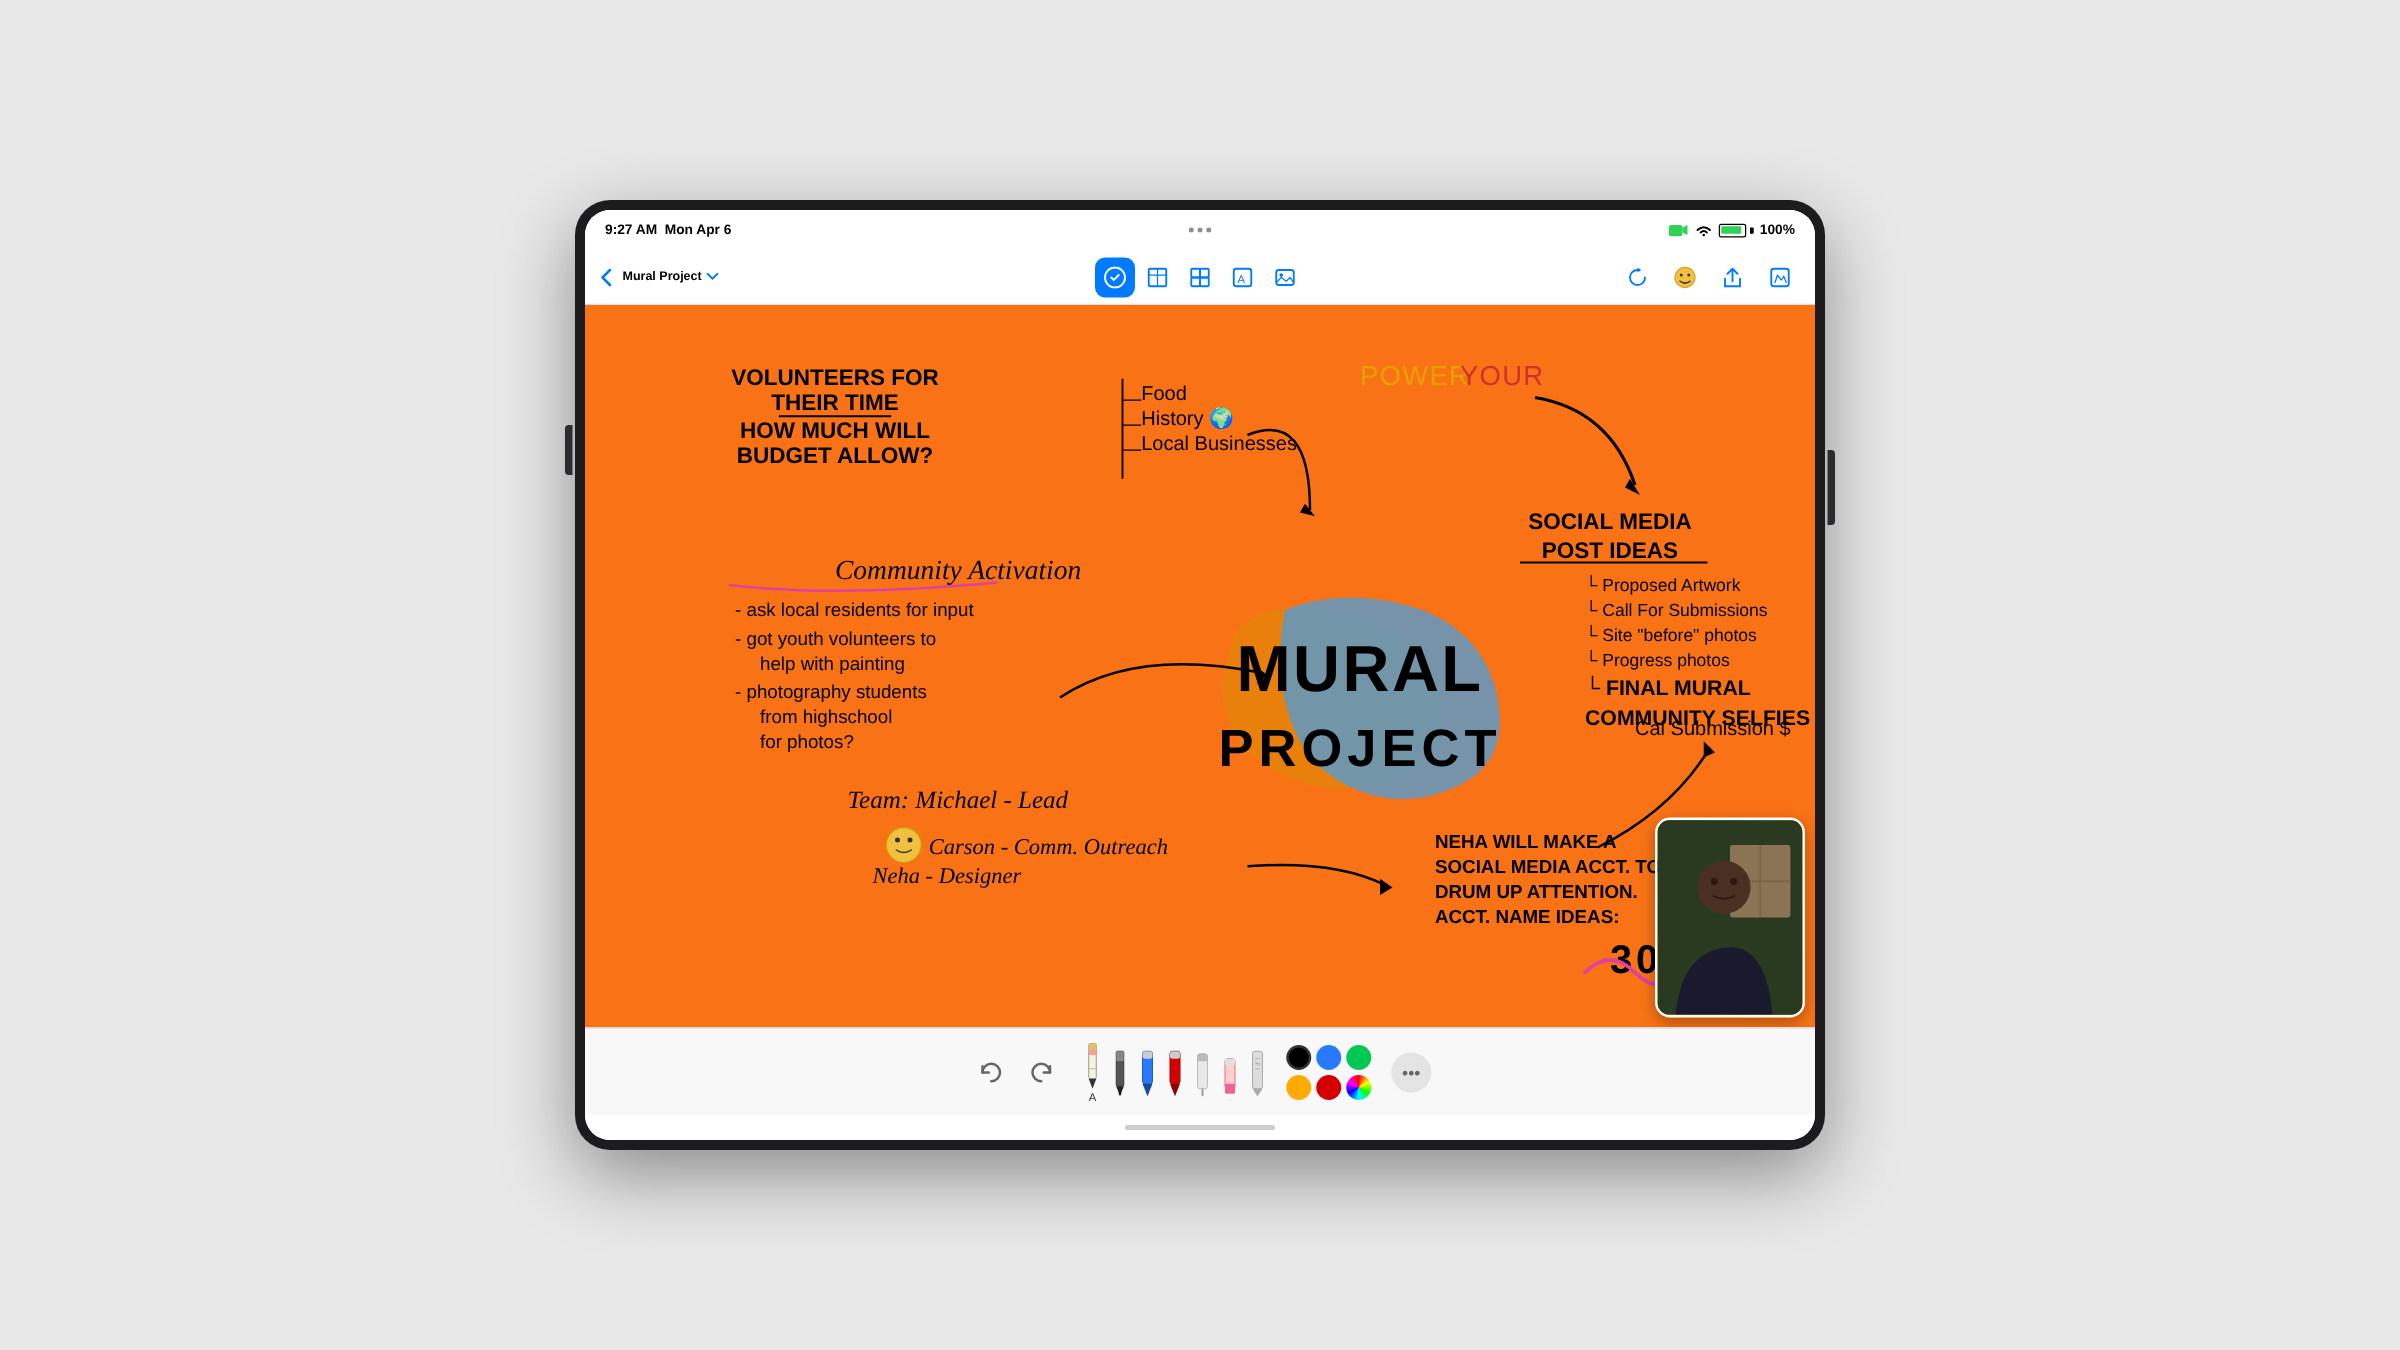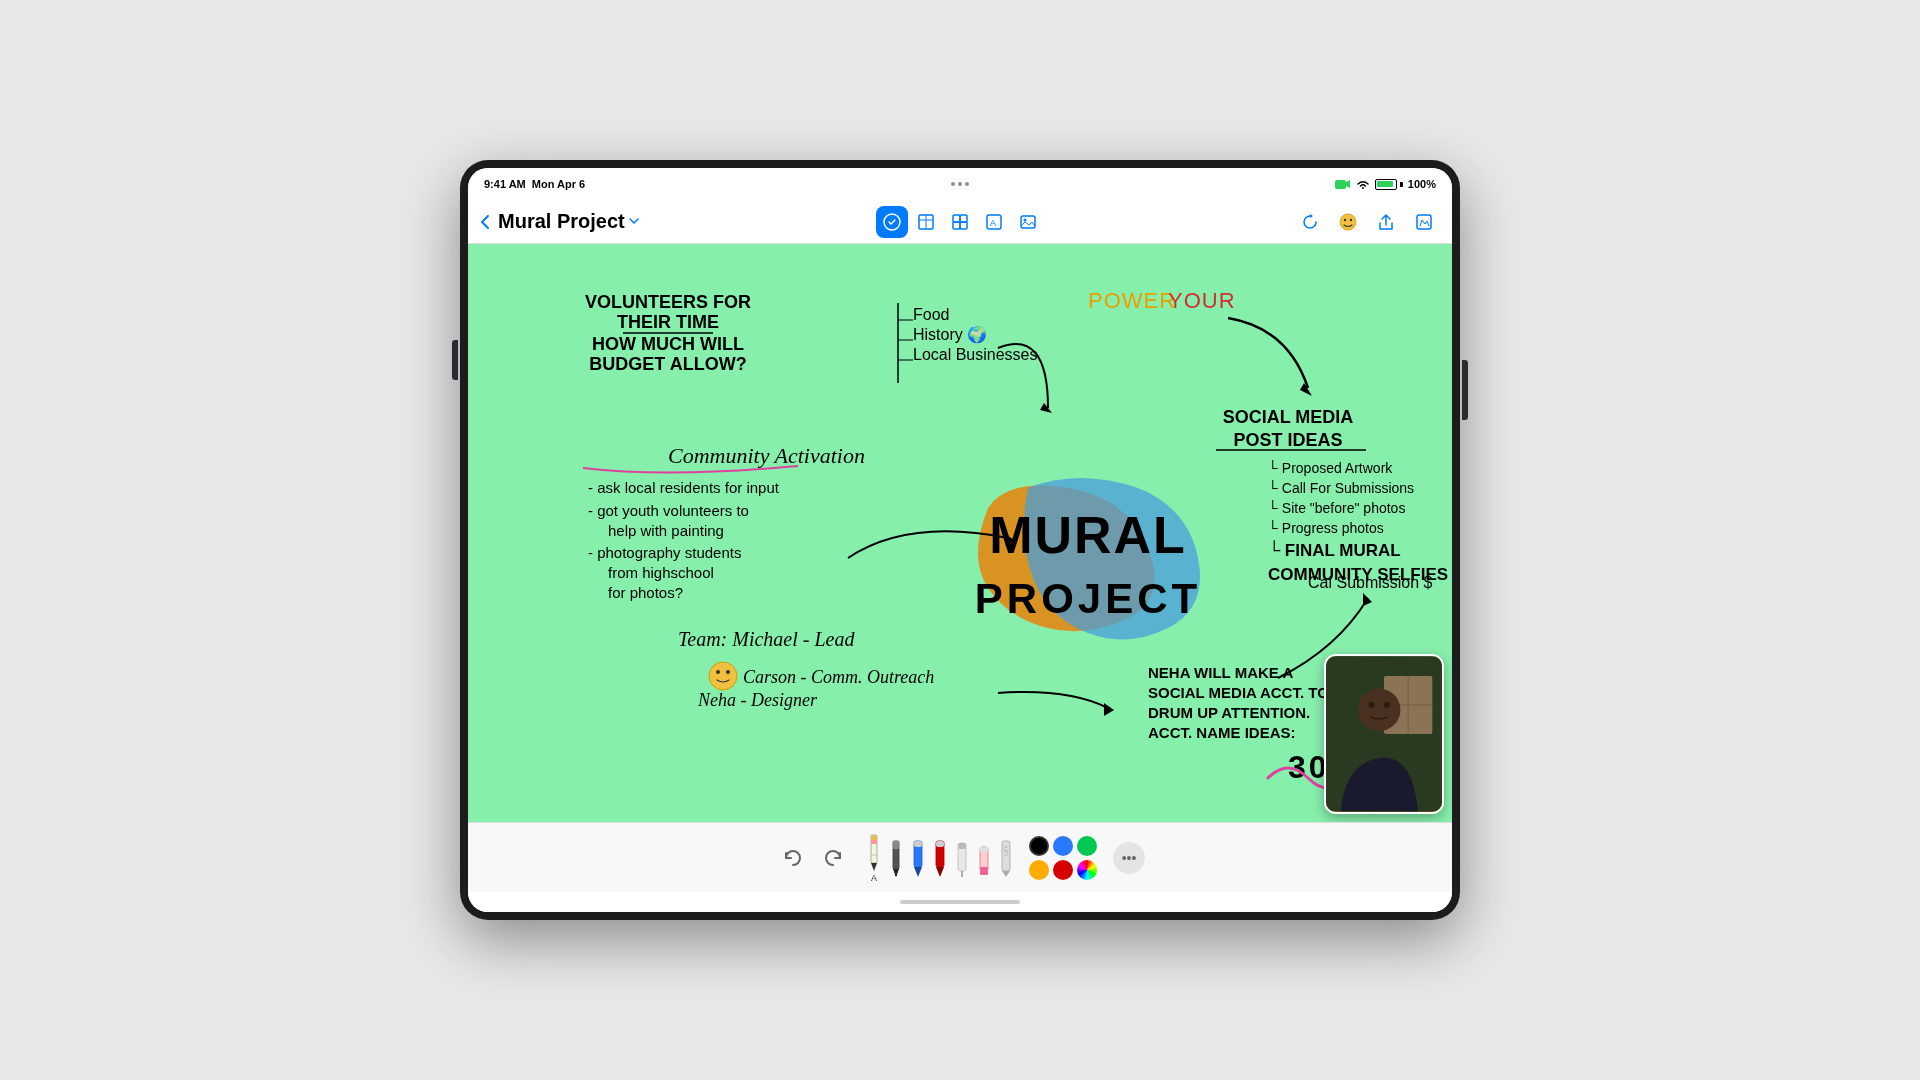--- a/index.html
+++ b/index.html
@@ -152,21 +152,21 @@
       gap: 4px;
       color: #007aff;
       font-size: 13px;
       cursor: pointer;
     }
 
     .doc-title {
       display: flex;
       align-items: center;
       gap: 4px;
-      font-size: 20px;
+      font-size: 10px;
       font-weight: 600;
       color: #000;
     }
 
     .toolbar-btn {
       width: 32px;
       height: 32px;
       display: flex;
       align-items: center;
       justify-content: center;
@@ -191,21 +191,21 @@
       height: 4px;
       background: #8e8e93;
       border-radius: 50%;
     }
 
     
     .canvas-area {
       flex: 1;
       position: relative;
       overflow: hidden;
-      background: #86efac;
+      background: #f97316;
     }
 
     
     .drawing-toolbar {
       height: 70px;
       background: rgba(248, 248, 248, 0.95);
       border-top: 1px solid #ddd;
       display: flex;
       align-items: center;
       justify-content: center;
@@ -318,21 +318,21 @@
     }
   </style>
 </head>
 <body>
 
 <div class="device-frame">
   <div class="screen">
 
     <div class="status-bar">
       <div class="status-left">
-        <span>9:41 AM</span>
+        <span>9:27 AM</span>
         <span>Mon Apr 6</span>
       </div>
       <div class="ellipsis-dots">
         <span></span>
           <span></span>
           <span></span>
       </div>
       <div class="status-right">
 
         <svg width="16" height="11" viewBox="0 0 16 11">

